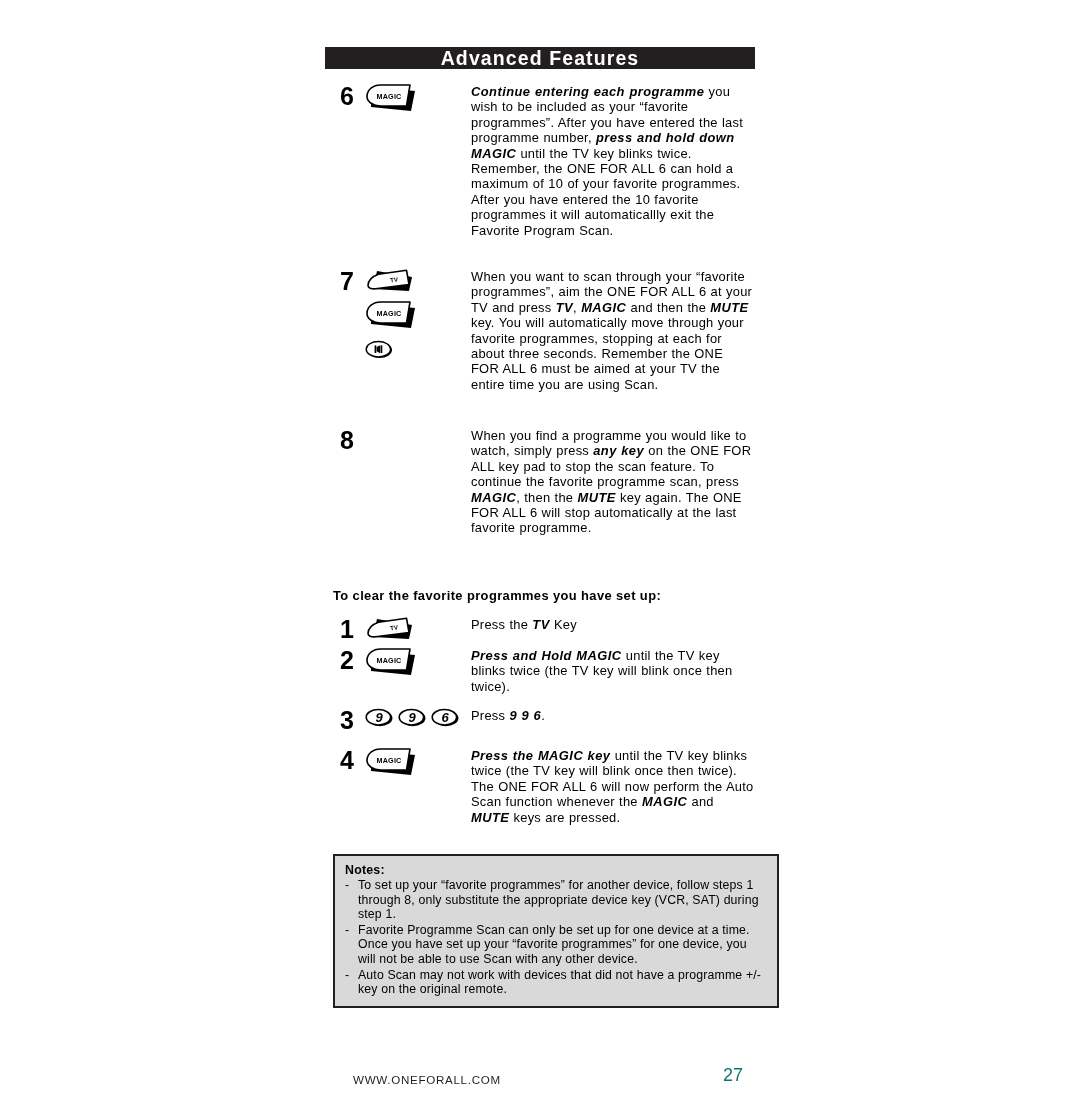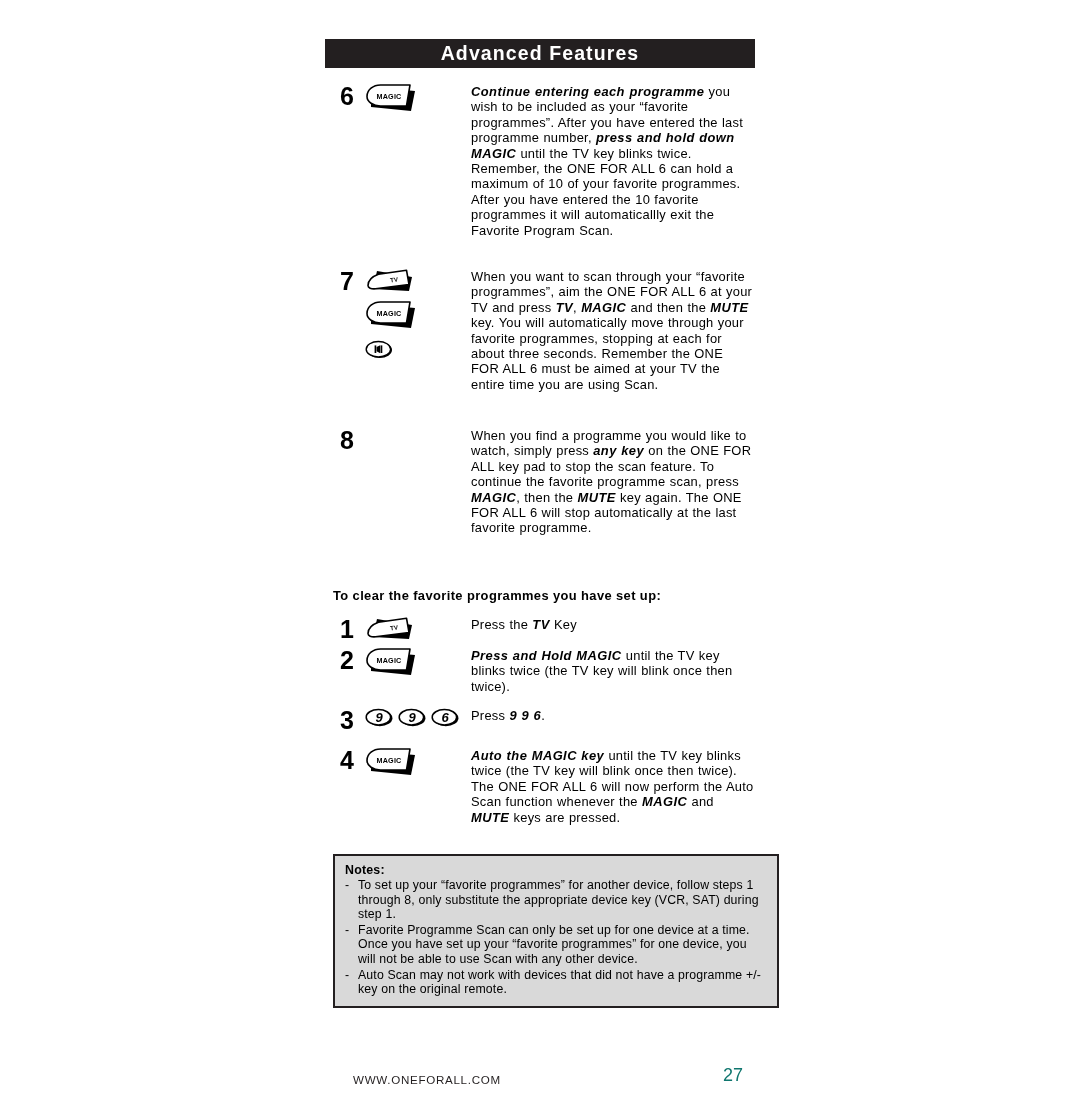--- a/index.html
+++ b/index.html
@@ -21,23 +21,23 @@
     left: 325px;
     top: 0;
     width: 430px;
     height: 1115px;
   }
 
   
   .header-bar {
     position: absolute;
     left: 0;
-    top: 39px;
+    top: 47px;
     width: 430px;
-    height: 29px;
+    height: 22px;
     background: #231f20;
     display: flex;
     align-items: center;
     justify-content: center;
   }
   .header-title {
     color: #ffffff;
     font-size: 19.5px;
     font-weight: bold;
     letter-spacing: 1.1px;
@@ -293,21 +293,21 @@
       <div class="step" style="top: 748px;">
         <div class="step-num">4</div>
         <div class="step-icons">
           <div style="margin-bottom:8px">
             <span class="key-magic"><svg width="56" height="31" viewBox="0 0 56 31">
                 <path d="M6 3 L50 7 L46 27 L6 23 Z" fill="#000"></path>
                 <path d="M2 12.5 C2 5.6 8.2 1 15.5 1 L45 1 L41.5 22 L15.5 22 C8.2 22 2 17.8 2 12.5 Z" fill="#ffffff" stroke="#000000" stroke-width="1.6" stroke-linejoin="round"></path>
               </svg><span class="key-magic-label">MAGIC</span></span>
           </div>
         </div>
-        <div class="step-text"><b>Auto the MAGIC key</b> until the TV key blinks twice (the TV key will blink once then twice). The ONE FOR ALL 6 will now perform the Auto Scan function whenever the <b>MAGIC</b> and <b>MUTE</b> keys are pressed.</div>
+        <div class="step-text"><b>Press the MAGIC key</b> until the TV key blinks twice (the TV key will blink once then twice). The ONE FOR ALL 6 will now perform the Auto Scan function whenever the <b>MAGIC</b> and <b>MUTE</b> keys are pressed.</div>
       </div>
     </div>
 
   <div class="notes-box">
     <div class="notes-title">Notes:</div>
     <div id="notes-items">
         <div class="note-item"><span class="dash">-</span><span>To set up your “favorite programmes” for another device, follow steps 1 through 8, only substitute the appropriate device key (VCR, SAT) during step 1.</span></div>
         <div class="note-item"><span class="dash">-</span><span>Favorite Programme Scan can only be set up for one device at a time. Once you have set up your “favorite programmes” for one device, you will not be able to use Scan with any other device.</span></div>
         <div class="note-item"><span class="dash">-</span><span>Auto Scan may not work with devices that did not have a programme +/- key on the original remote.</span></div>
       </div>

